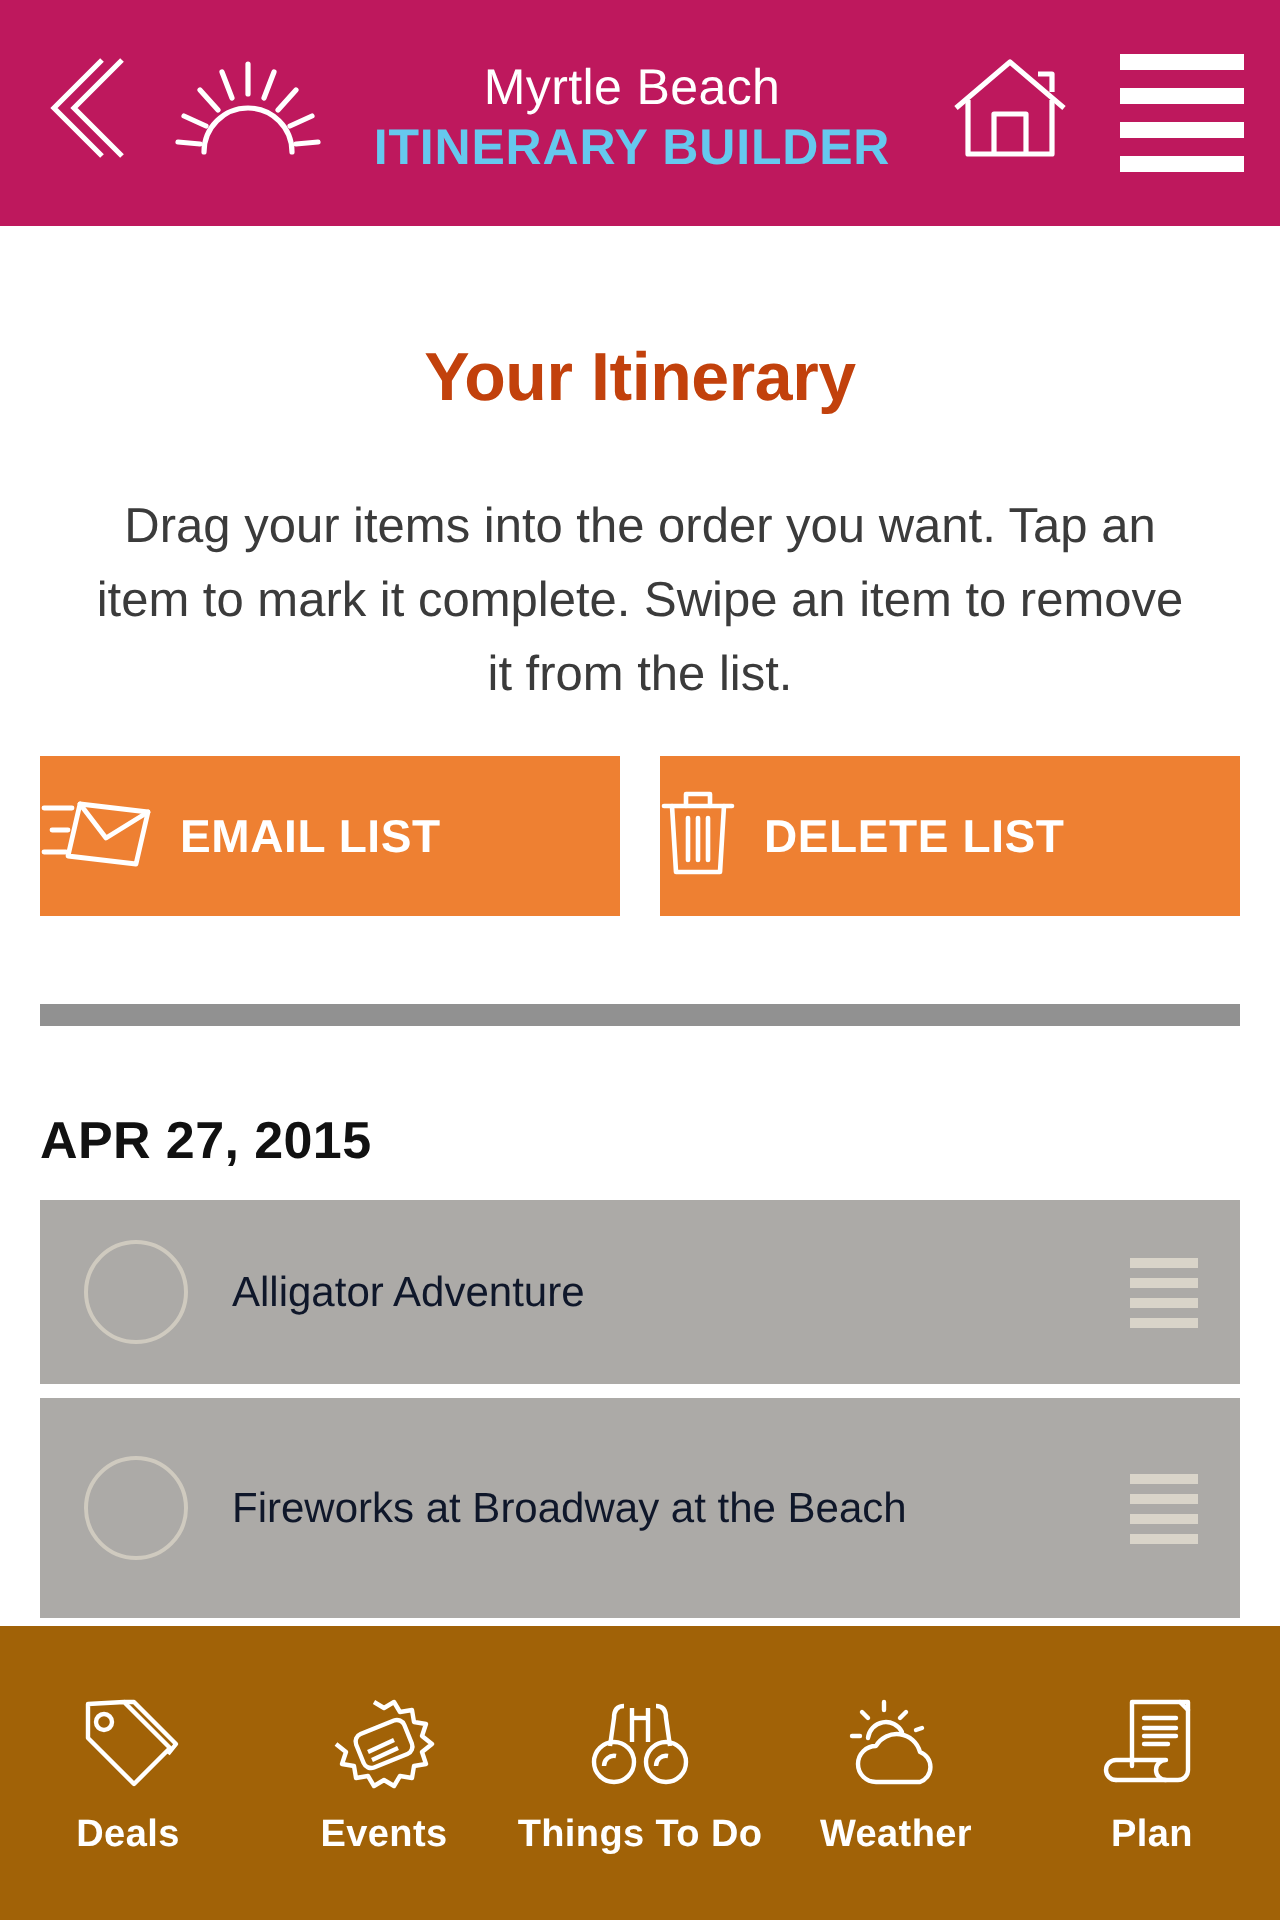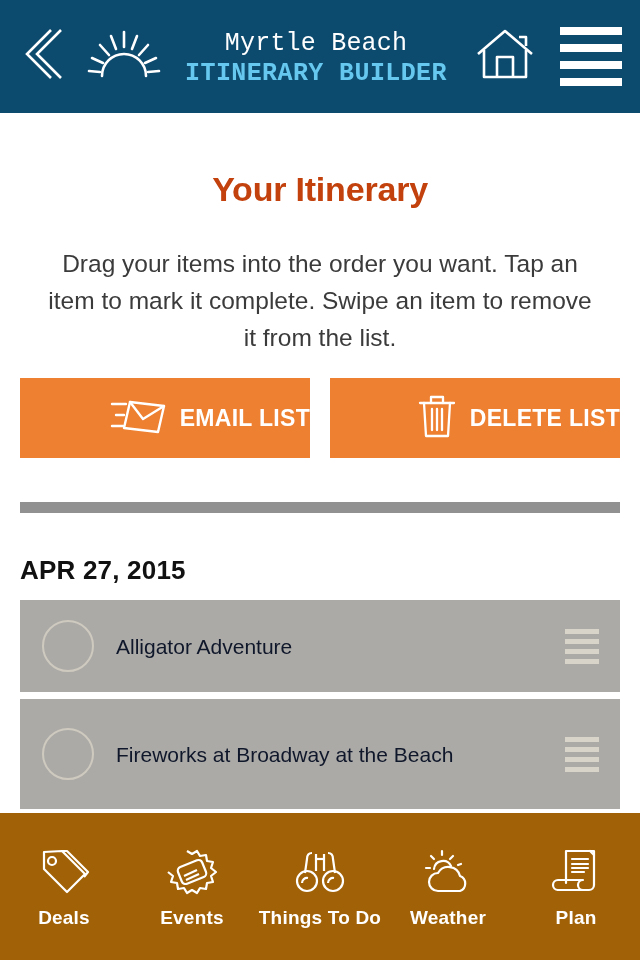--- a/index.html
+++ b/index.html
@@ -15,24 +15,23 @@
     background: #ffffff;
     position: relative;
   }
 
   
   .header {
     position: absolute;
     top: 0; left: 0;
     width: 640px;
     height: 113px;
-    background: #0c4a6e;
-    display: flex;
-    align-items: center;
-    font-family: Liberation Mono, monospace;
+    background: #be185d;
+    display: flex;
+    align-items: center;
   }
 
   .hdr-back {
     width: 78px;
     height: 113px;
     display: flex;
     align-items: center;
     justify-content: center;
     padding-left: 8px;
   }
@@ -129,21 +128,21 @@
     gap: 20px;
     margin: 22px 20px 0 20px;
   }
 
   .action-btn {
     flex: 1;
     height: 80px;
     background: #ee8032;
     display: flex;
     align-items: center;
-    justify-content: flex-end;
+    justify-content: flex-start;
     gap: 14px;
     cursor: pointer;
   }
 
   .action-btn .label {
     color: #ffffff;
     font-size: 23px;
     font-weight: 700;
     letter-spacing: 0.3px;
   }

